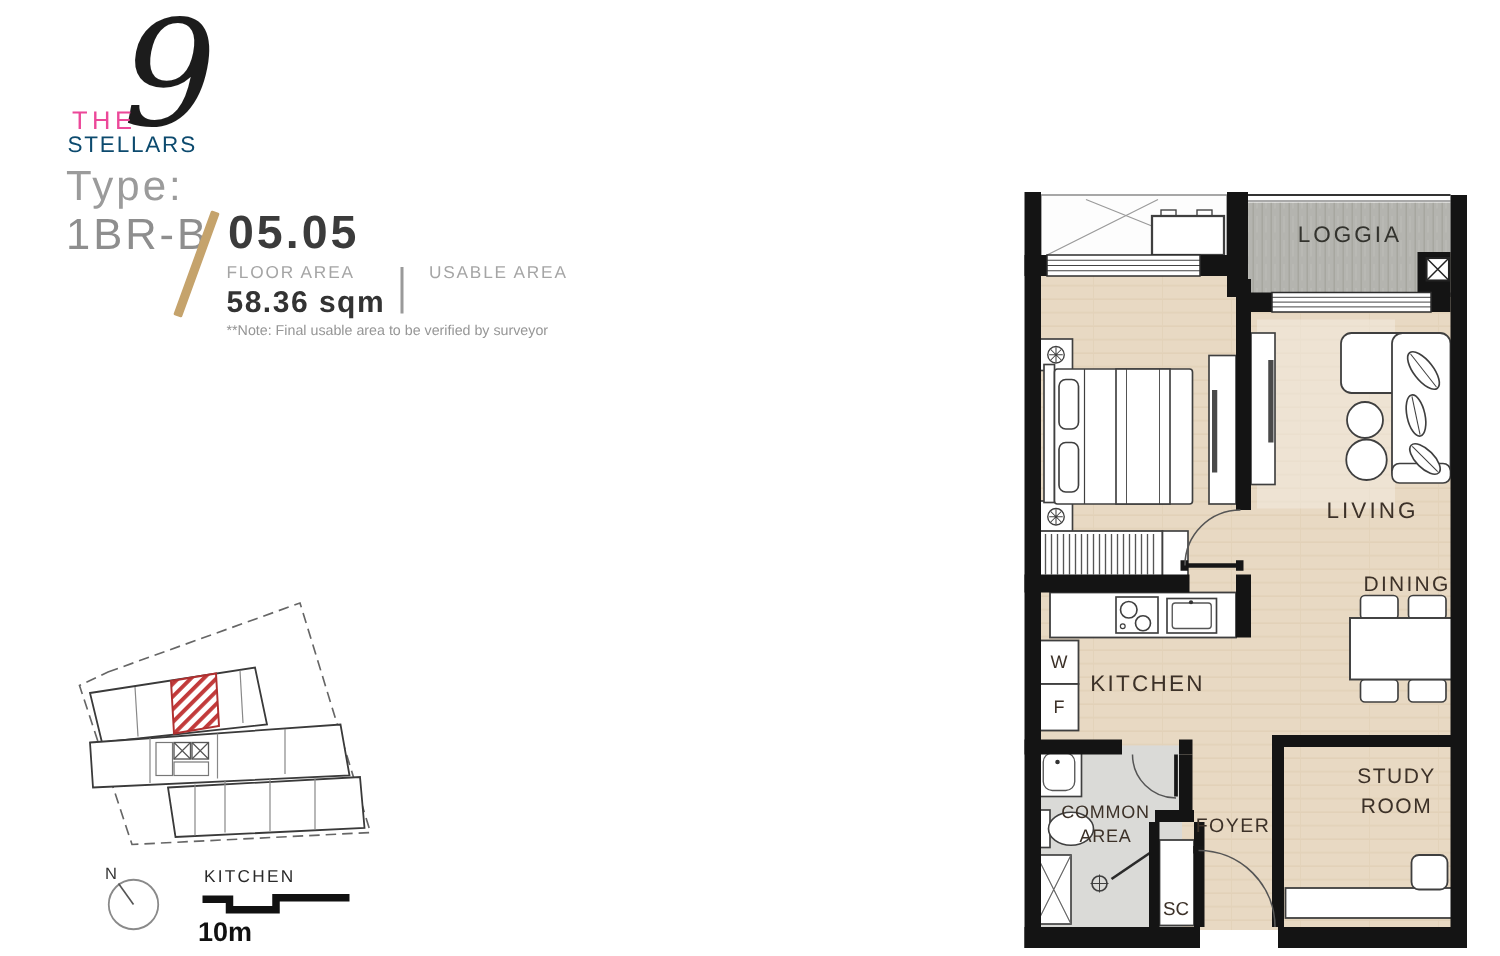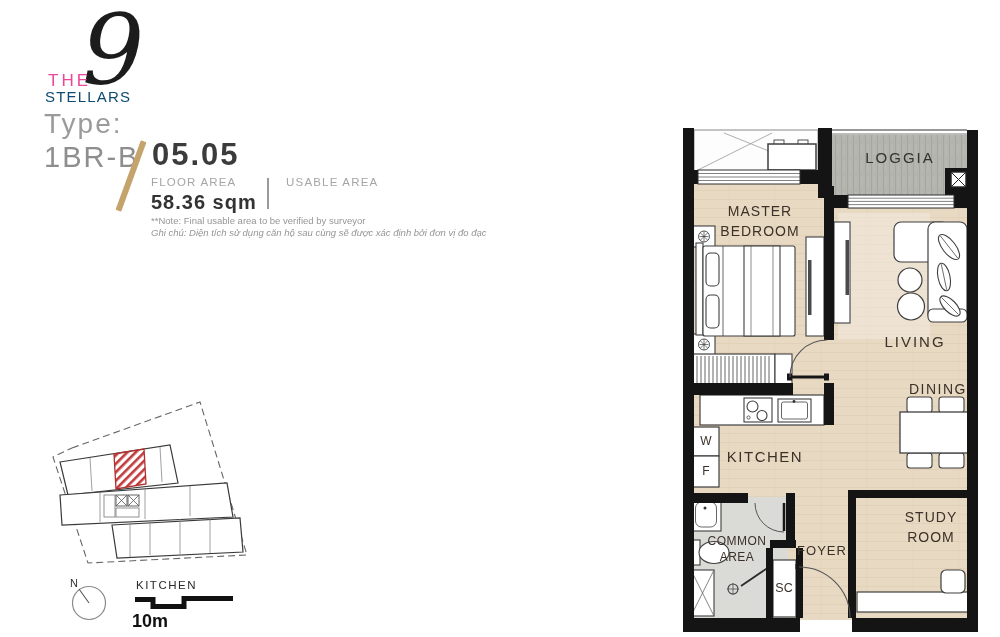--- a/index.html
+++ b/index.html
@@ -59,21 +59,20 @@
   <div class="area-label">FLOOR AREA</div>
   <div class="area-value">58.36 sqm</div>
 </div>
 <div class="abs area-divider"></div>
 <div class="abs area-col col-usable">
   <div class="area-label">USABLE AREA</div>
 </div>
 
 <div class="abs notes">
   <div class="note1">**Note: Final usable area to be verified by surveyor</div>
-  <div class="note2">Ghi chú: Diện tích sử dụng căn hộ sau cùng sẽ được xác định bởi đơn vị đo đạc</div>
 </div>
 
 <div class="abs keyplan">
   <svg width="260" height="250" viewBox="0 0 260 250">
     <defs>
       <pattern id="redHatch" width="6" height="6" patternUnits="userSpaceOnUse" patternTransform="rotate(45)">
         <rect width="6" height="6" fill="#ffffff"></rect>
         <rect width="2.6" height="6" fill="#c23a3a"></rect>
       </pattern>
     </defs>
@@ -295,32 +294,28 @@
       <g>
         <line x1="139" y1="457" x2="139" y2="507" stroke="#161616" stroke-width="3"></line>
         <rect x="135.5" y="454" width="7" height="5" fill="#161616"></rect>
         <path d="M139,457 A51,51 0 0 1 190,508" fill="none" stroke="#555" stroke-width="1.1"></path>
       </g>
     </g>
   </svg>
 
   
   <div class="plan-label lbl-loggia" style="left:240px;top:47px;">LOGGIA</div>
-  <div class="plan-label lbl-room" style="left:100px;top:111px;">
-    <div>MASTER</div>
-    <div>BEDROOM</div>
-  </div>
   <div class="plan-label lbl-living" style="left:255px;top:231px;">LIVING</div>
   <div class="plan-label lbl-dining" style="left:278px;top:279px;">DINING</div>
   <div class="plan-label lbl-kitchen" style="left:105px;top:346px;">KITCHEN</div>
   <div class="plan-label lbl-bath" style="left:77px;top:439px;">
     <div>COMMON</div>
     <div>AREA</div>
   </div>
   <div class="plan-label lbl-foyer" style="left:162px;top:440px;">FOYER</div>
   <div class="plan-label lbl-room" style="left:243px;top:417px;margin-left:28px;">
     <div>STUDY</div>
     <div>ROOM</div>
   </div>
-  <div class="plan-label lbl-sc" style="left:124px;top:478px;">SC</div>
+  <div class="plan-label lbl-sc" style="left:124px;top:496px;">SC</div>
   <div class="plan-label lbl-wf" style="left:46px;top:331px;">W</div>
   <div class="plan-label lbl-wf" style="left:46px;top:361px;">F</div>
 </div>
 
 </body></html>

